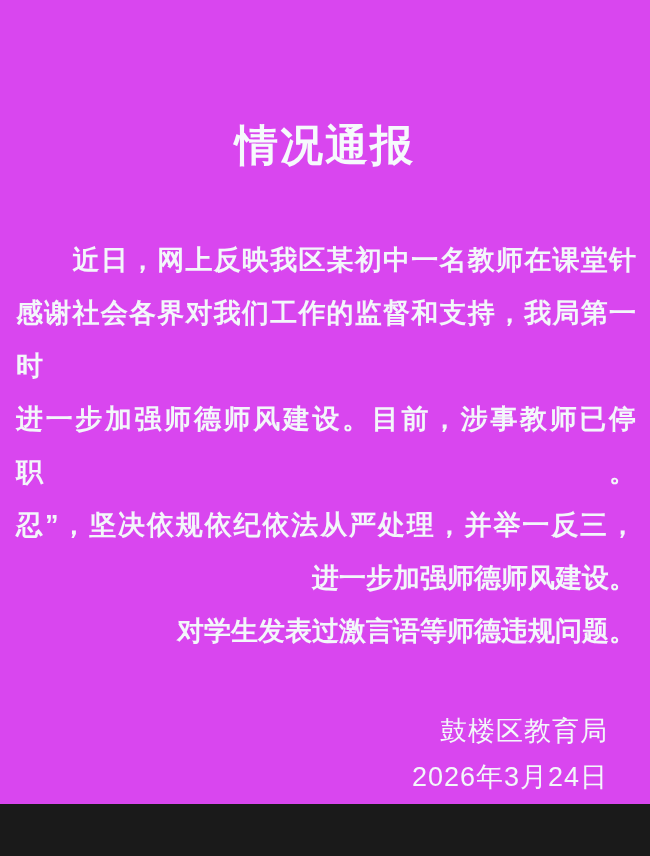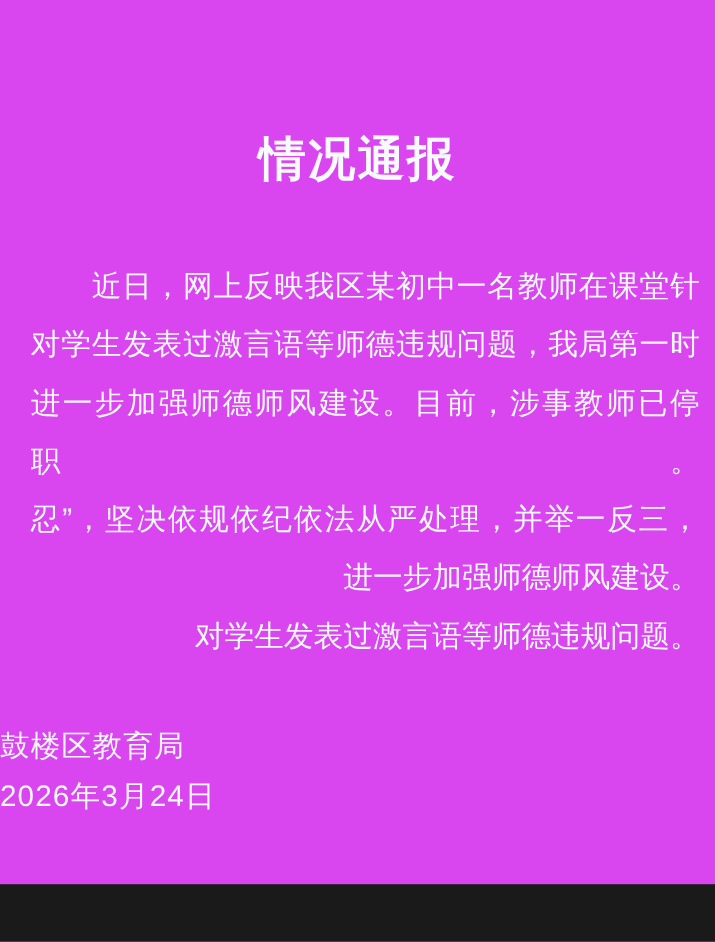--- a/index.html
+++ b/index.html
@@ -23,58 +23,58 @@
     padding-top: 120px;
     text-align: center;
     font-size: 43px;
     line-height: 50px;
     font-weight: 700;
     letter-spacing: 2px;
     color: #f6fafc;
   }
   .body-text {
     margin-top: 64px;
-    padding-left: 28px;
+    padding-left: 16px;
     padding-right: 14px;
     font-size: 27px;
     line-height: 53px;
-    font-weight: 400;
+    font-weight: 700;
   }
   .body-line {
     display: block;
     white-space: nowrap;
     text-align: right;
   }
   .body-line.j {
     white-space: normal;
     text-align: justify;
     text-align-last: justify;
   }
   .signature-block {
     margin-top: 50px;
     padding-right: 42px;
-    text-align: left;
+    text-align: right;
     font-size: 27px;
     line-height: 46px;
     font-weight: 500;
     letter-spacing: 1px;
   }
 </style>
 </head>
 <body>
 
 <div class="page">
 
   <h1 class="title">情况通报</h1>
 
   <div class="body-text">
 
     <div>
       <span class="body-line j">　　近日，网上反映我区某初中一名教师在课堂针</span>
-      <span class="body-line j">对学生发表过激言语等师德违规问题，我局第一时</span>
+      <span class="body-line j">感谢社会各界对我们工作的监督和支持，我局第一时</span>
       <span class="body-line j">进一步加强师德师风建设。目前，涉事教师已停职。</span>
     </div>
 
     <div>
       <span class="body-line j">忍”，坚决依规依纪依法从严处理，并举一反三，</span>
       <span class="body-line">进一步加强师德师风建设。</span>
     </div>
 
     <div>
       <span class="body-line">　　对学生发表过激言语等师德违规问题。</span>

